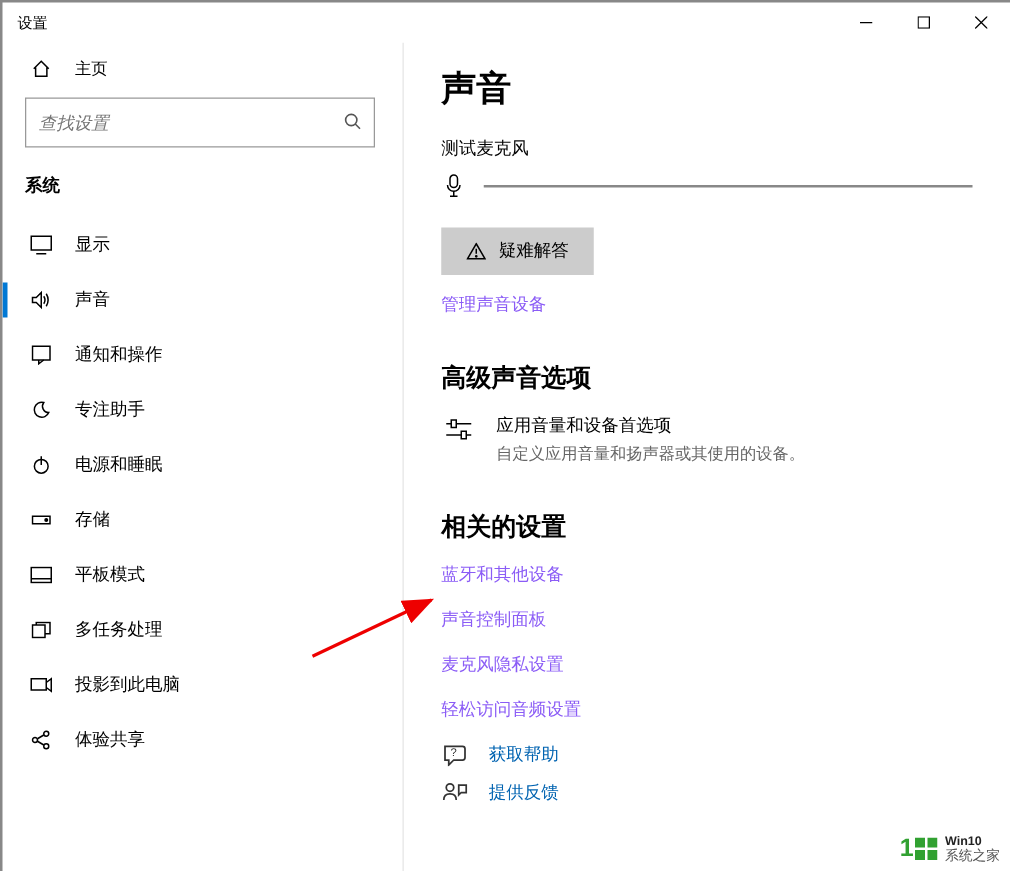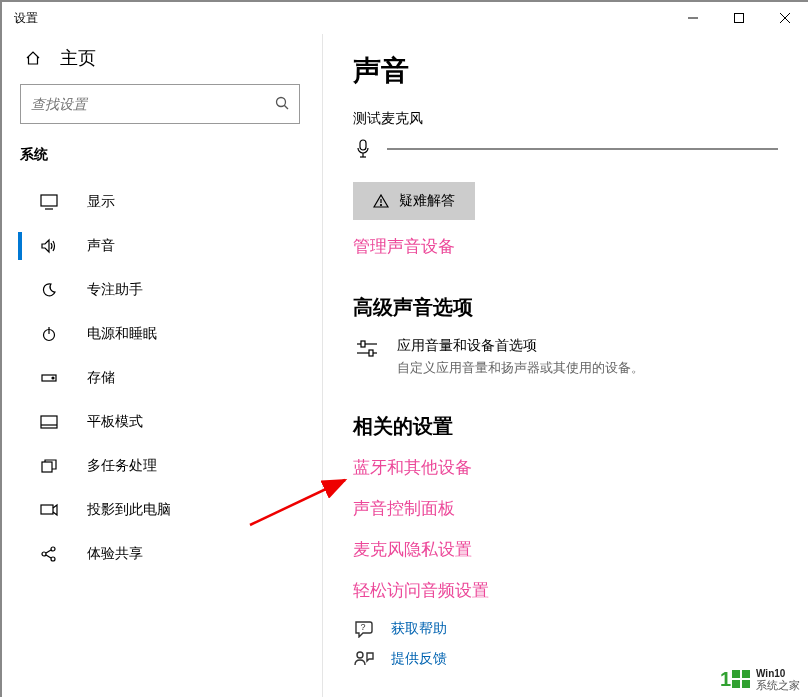--- a/index.html
+++ b/index.html
@@ -45,21 +45,21 @@
       display: flex;
       flex-direction: column;
     }
     .home-row {
       display: flex;
       align-items: center;
       padding: 12px 18px 12px 22px;
       gap: 18px;
     }
     .home-row .icon { width: 18px; height: 18px; display:flex; align-items:center; justify-content:center;}
-    .home-row .label { font-size: 18px; }
+    .home-row .label { font-size: 13px; }
     .search-wrap {
       padding: 2px 18px 14px 18px;
     }
     .search-box {
       display: flex;
       align-items: center;
       border: 1px solid #999;
       background: #fff;
       height: 40px;
       padding: 0 10px;
@@ -77,25 +77,24 @@
     .search-box .search-icon { color:#555; }
     .section-title {
       padding: 8px 18px 16px 18px;
       font-size: 14px;
       font-weight: 600;
     }
     .nav-list { display: flex; flex-direction: column; }
     .nav-item {
       display: flex;
       align-items: flex-start;
-      gap: 29px;
+      gap: 18px;
       padding: 13px 18px 13px 22px;
       position: relative;
       cursor: default;
-      margin-left: 16px;
     }
     .nav-item .icon { width: 18px; height: 18px; display:flex; align-items:center; justify-content:center; color:#000;}
     .nav-item .label { font-size: 14px; }
     .nav-item.active::before {
       content: "";
       position: absolute;
       left: 0; top: 8px; bottom: 8px;
       width: 4px;
       background: #0078d4;
     }
@@ -130,22 +129,22 @@
       gap: 10px;
       background: #ccc;
       border: none;
       padding: 10px 20px;
       font-size: 14px;
       font-family: inherit;
       margin-bottom: 15px;
     }
     .trouble-btn .warn-icon { width:16px;height:16px; display:flex;align-items:center;justify-content:center;}
     .link {
-      color: #ec4899;
-      font-size: 17px;
+      color: #8b5cf6;
+      font-size: 14px;
       margin-bottom: 8px;
       display: block;
       cursor: pointer;
     }
     .section-h {
       font-size: 20px;
       font-weight: 600;
       margin-top: 36px;
       margin-bottom: 16px;
     }
@@ -262,20 +261,29 @@
           <span class="icon">
             <svg width="18" height="16" viewBox="0 0 18 16" fill="none" stroke="#000" stroke-width="1.2">
                 <path d="M2 6 H5 L9 2 V14 L5 10 H2 Z"></path>
                 <path d="M11 5 Q13 8 11 11"></path>
                 <path d="M13 3 Q16 8 13 13"></path>
               </svg>
           </span>
           <span class="label">声音</span>
         </div>
 
+        <div class="nav-item">
+          <span class="icon">
+            <svg width="16" height="16" viewBox="0 0 16 16" fill="none" stroke="#000" stroke-width="1.2">
+                <rect x="1" y="1" width="14" height="11"></rect>
+                <path d="M6 12 L6 15 L10 12"></path>
+              </svg>
+          </span>
+          <span class="label">通知和操作</span>
+        </div>
 
         <div class="nav-item">
           <span class="icon">
             <svg width="16" height="16" viewBox="0 0 16 16" fill="none" stroke="#000" stroke-width="1.2">
                 <path d="M10 2 A6 6 0 1 0 14 10 A5 5 0 0 1 10 2 Z"></path>
               </svg>
           </span>
           <span class="label">专注助手</span>
         </div>
 

